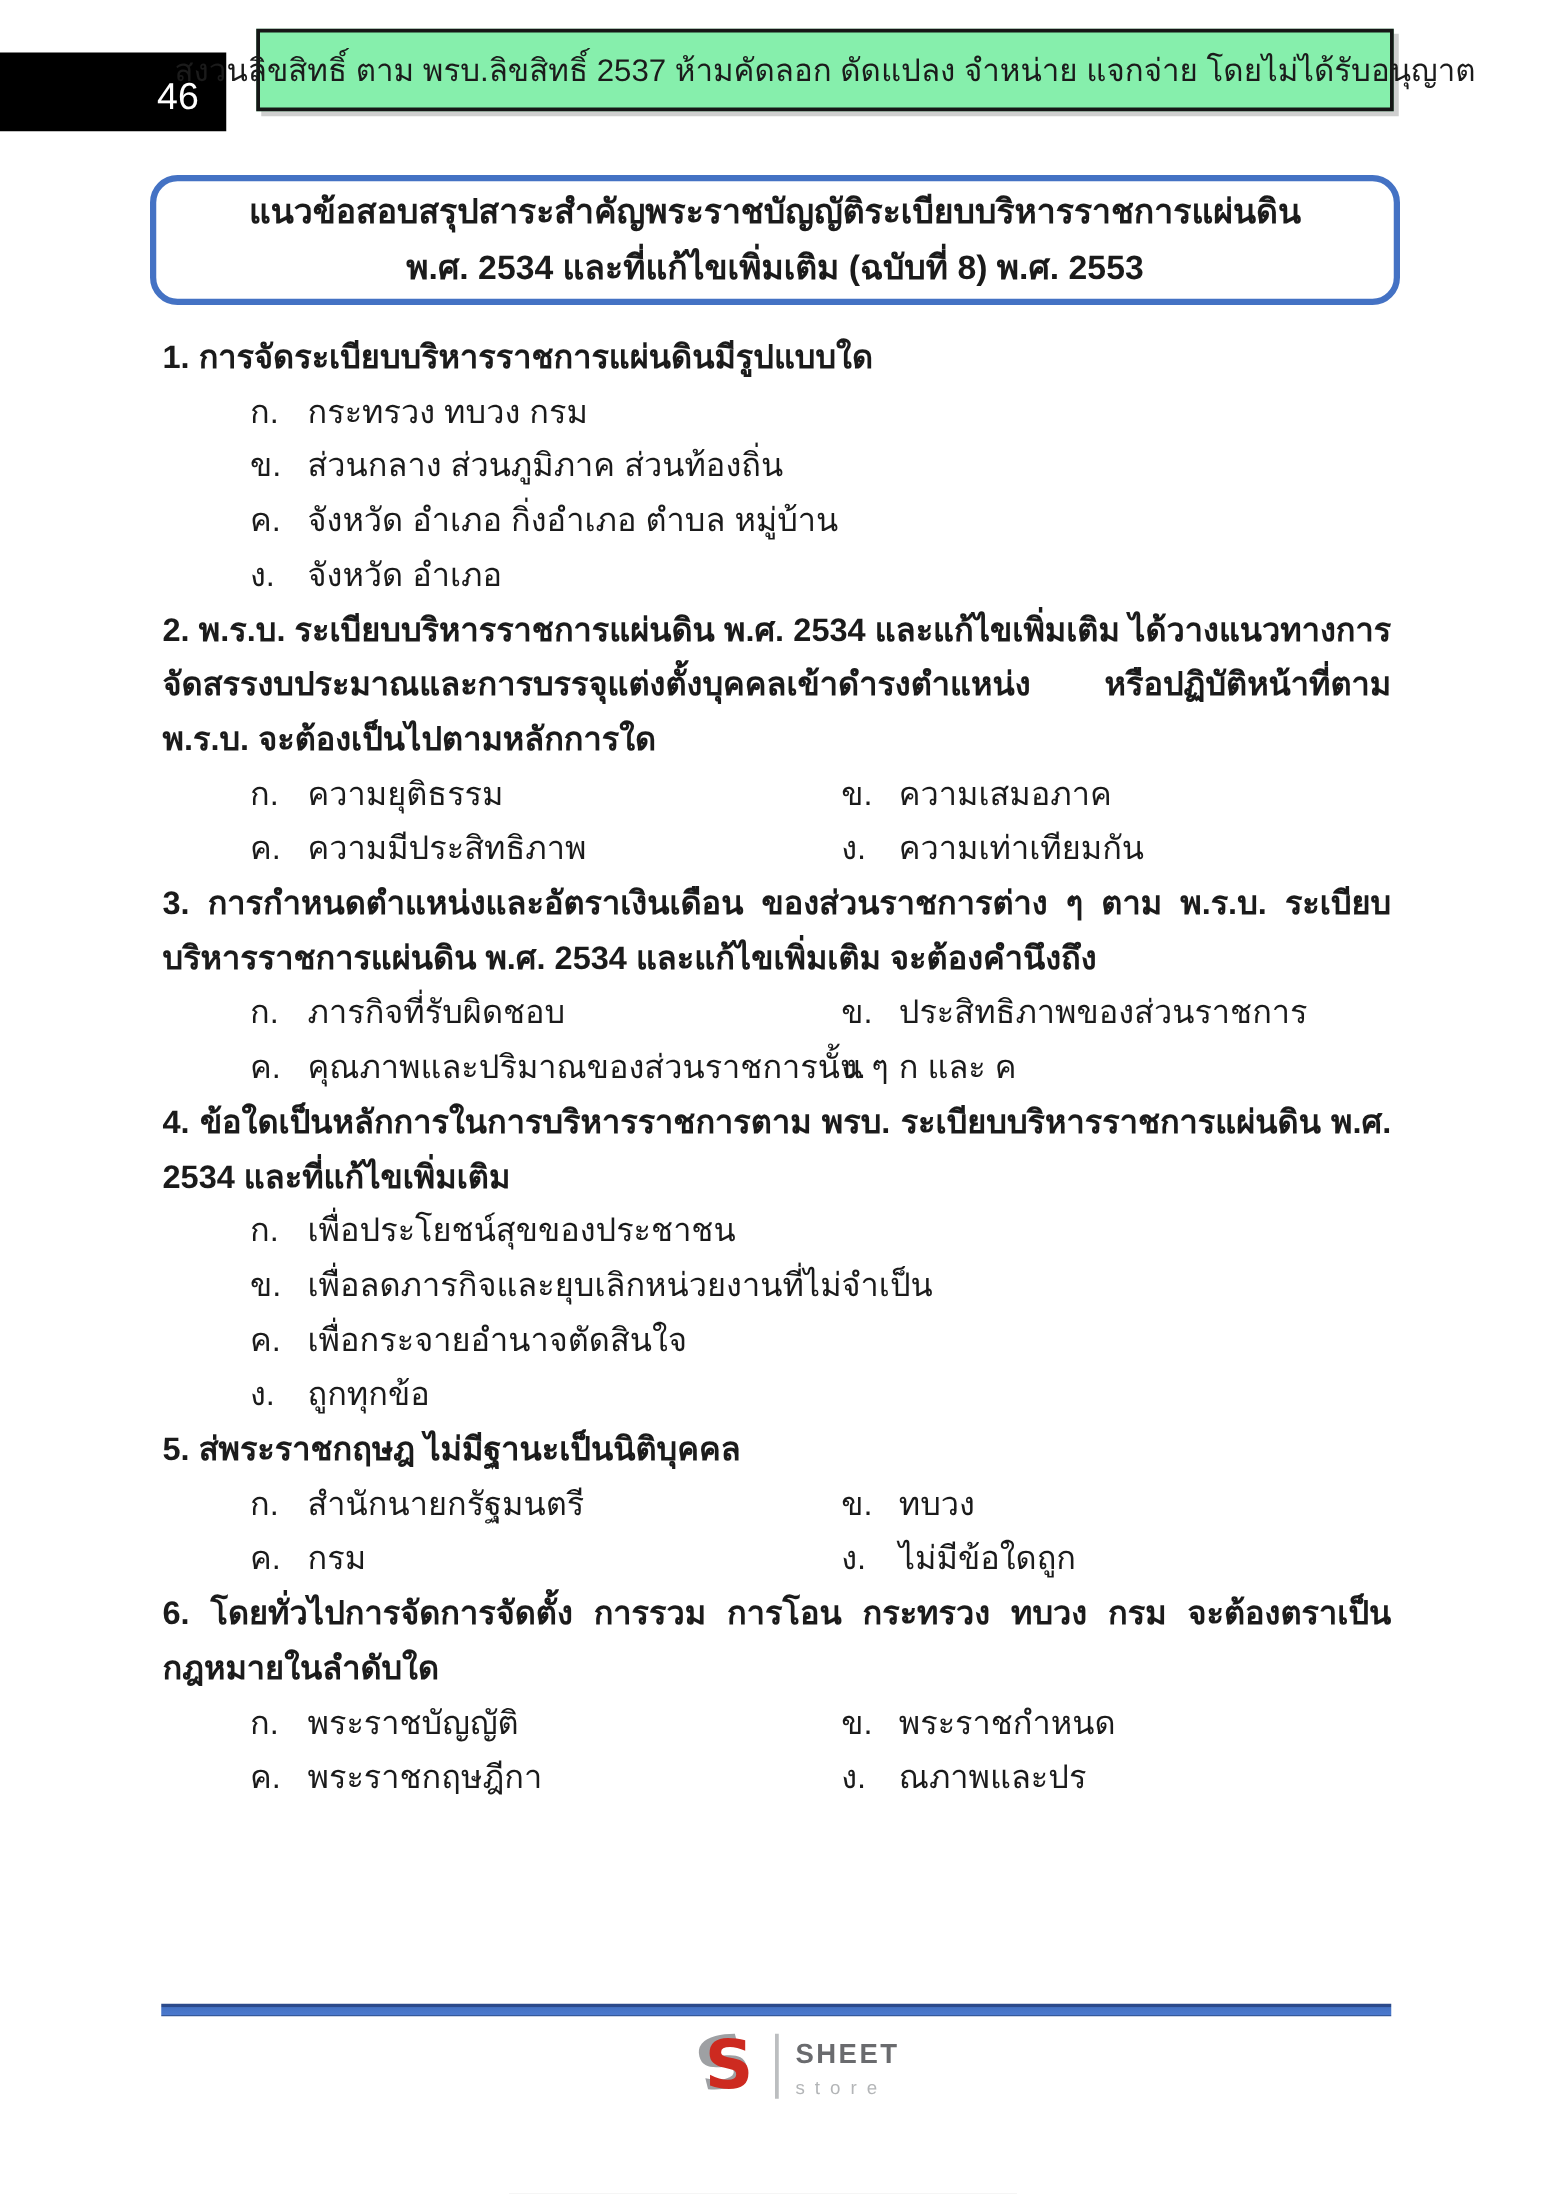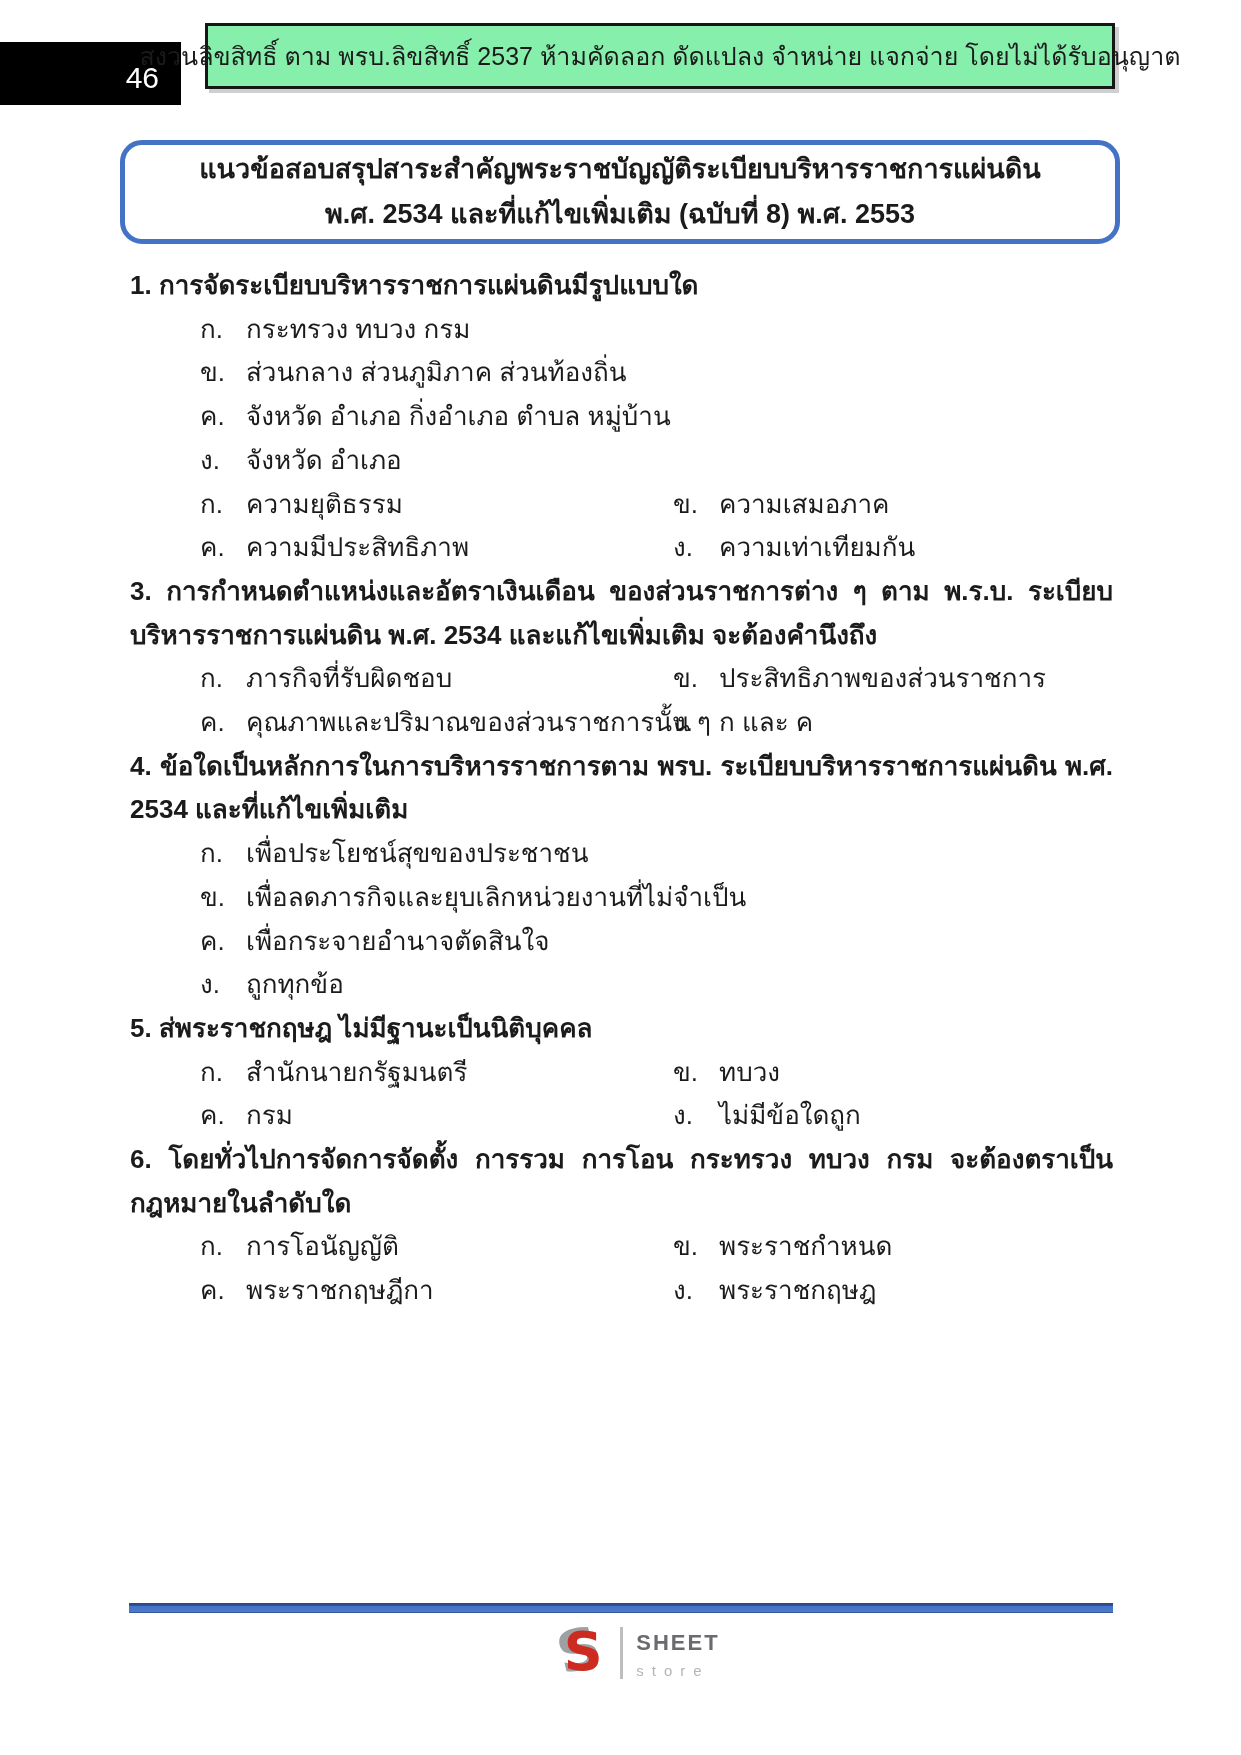--- a/index.html
+++ b/index.html
@@ -95,20 +95,21 @@
             <span class="ot">จังหวัด อำเภอ กิ่งอำเภอ ตำบล หมู่บ้าน</span>
           </div>
         <div class="opt">
             <span class="ol">ง.</span>
             <span class="ot">จังหวัด อำเภอ</span>
           </div>
       </div>
     </section>
 
     <section class="q">
+      <div class="qtext"><span>2.</span> <span>พ.ร.บ. ระเบียบบริหารราชการแผ่นดิน พ.ศ. 2534 และแก้ไขเพิ่มเติม ได้วางแนวทางการจัดสรรงบประมาณและการบรรจุแต่งตั้งบุคคลเข้าดำรงตำแหน่ง หรือปฏิบัติหน้าที่ตาม พ.ร.บ. จะต้องเป็นไปตามหลักการใด</span></div>
       <div class="opts two">
         <div class="opt">
             <span class="ol">ก.</span>
             <span class="ot">ความยุติธรรม</span>
           </div>
         <div class="opt">
             <span class="ol">ข.</span>
             <span class="ot">ความเสมอภาค</span>
           </div>
         <div class="opt">
@@ -186,33 +187,33 @@
             <span class="ot">ไม่มีข้อใดถูก</span>
           </div>
       </div>
     </section>
 
     <section class="q">
       <div class="qtext"><span>6.</span> <span>โดยทั่วไปการจัดการจัดตั้ง การรวม การโอน กระทรวง ทบวง กรม จะต้องตราเป็นกฎหมายในลำดับใด</span></div>
       <div class="opts two">
         <div class="opt">
             <span class="ol">ก.</span>
-            <span class="ot">การโอนัญญัติ</span>
+            <span class="ot">พระราชบัญญัติ</span>
           </div>
         <div class="opt">
             <span class="ol">ข.</span>
             <span class="ot">พระราชกำหนด</span>
           </div>
         <div class="opt">
             <span class="ol">ค.</span>
             <span class="ot">พระราชกฤษฎีกา</span>
           </div>
         <div class="opt">
             <span class="ol">ง.</span>
-            <span class="ot">พระราชกฤษฎ</span>
+            <span class="ot">ณภาพและปร</span>
           </div>
       </div>
     </section>
 
   </div>
 
   <div class="rule"></div>
 
   <div class="logo">
     <div class="smark">

